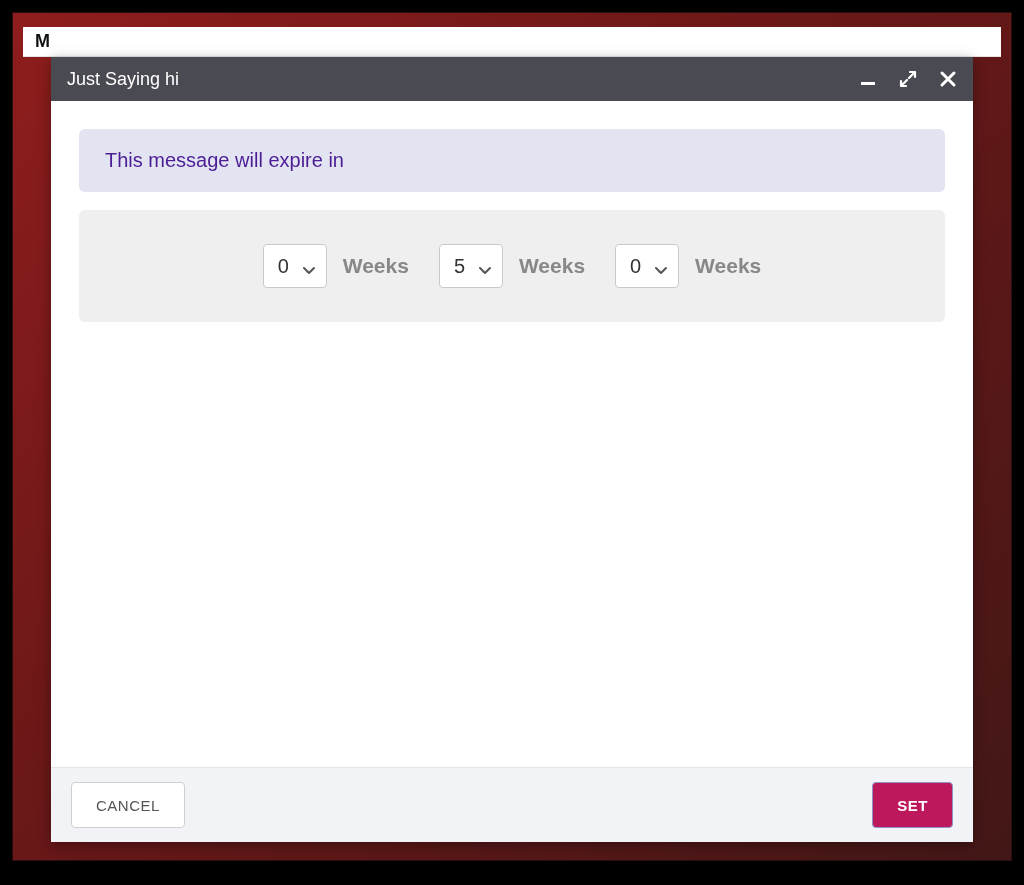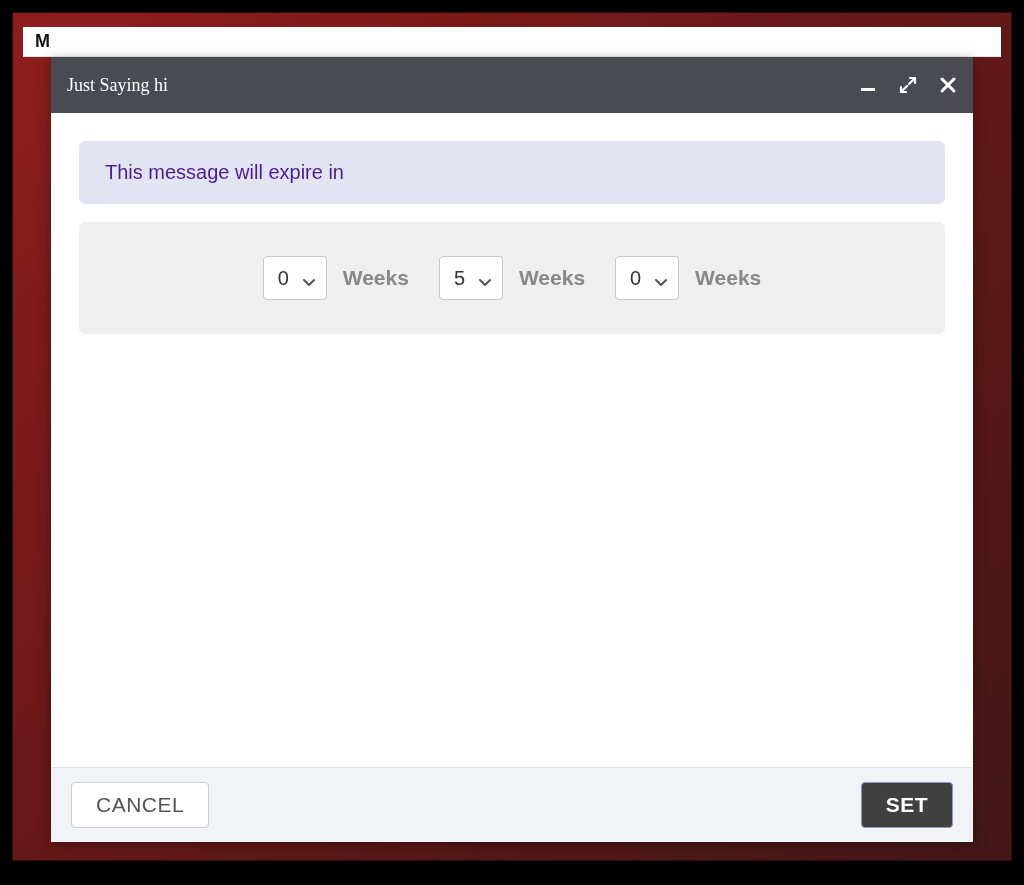--- a/index.html
+++ b/index.html
@@ -27,25 +27,24 @@
   .bg-row .c1 { width:300px; overflow:hidden; }
   .bg-row .c2 { width:200px; overflow:hidden; text-align:left; color:#444;}
   .bg-row .c3 { width:200px; overflow:hidden; text-align:right; color:#444;}
   .dialog {
     position:absolute; left:38px; right:38px; top:44px; bottom:18px;
     background:#fff;
     box-shadow:0 3px 12px rgba(0,0,0,.35);
     display:flex; flex-direction:column;
   }
   .titlebar {
-    height:56px; background:#4a4a52; color:#fff;
+    height:44px; background:#4a4a52; color:#fff;
     display:flex; align-items:center; padding:0 16px;
     justify-content:space-between;
     font-size:18px;
-    font-family:Liberation Serif, serif;
   }
   .titlebar .title { font-weight:500; }
   .titlebar .actions { display:flex; gap:22px; align-items:center; }
   .titlebar .ico { width:18px; height:18px; cursor:pointer; position:relative; display:inline-flex; align-items:center; justify-content:center;}
   .ico svg { width:18px; height:18px; fill:#fff; }
   .content {
     flex:1; padding: 28px 28px 10px 28px;
   }
   .section-title {
     font-size:28px; color:#555; font-weight:400;
@@ -85,29 +84,29 @@
   .select .chev svg { width:14px; height:14px; stroke:#555; }
   .picker-label { color:#888; font-size:21px;font-weight:bold; }
   .footer {
     border-top:1px solid #e4e4ea;
     background:#f2f3f7;
     padding:14px 20px;
     display:flex; justify-content:space-between; align-items:center;
   }
   .btn {
     height:46px; padding:0 24px; border-radius:4px;
-    font-size:21px; cursor:pointer;
+    font-size:15px; cursor:pointer;
     display:inline-flex; align-items:center; justify-content:center;
     letter-spacing:.5px;
   }
   .btn-cancel {
     background:#fff; border:1px solid #cfcfcf; color:#555;
   }
   .btn-set {
-    background:#404040; border:1px solid #8c95c6; color:#fff;
+    background:#be185d; border:1px solid #8c95c6; color:#fff;
     font-weight:600;
   }
 </style>
 </head>
 <body>
 
 <div class="outer">
   <div class="bg-row">
     <span class="c1">M</span>
     <span class="c2"></span>

